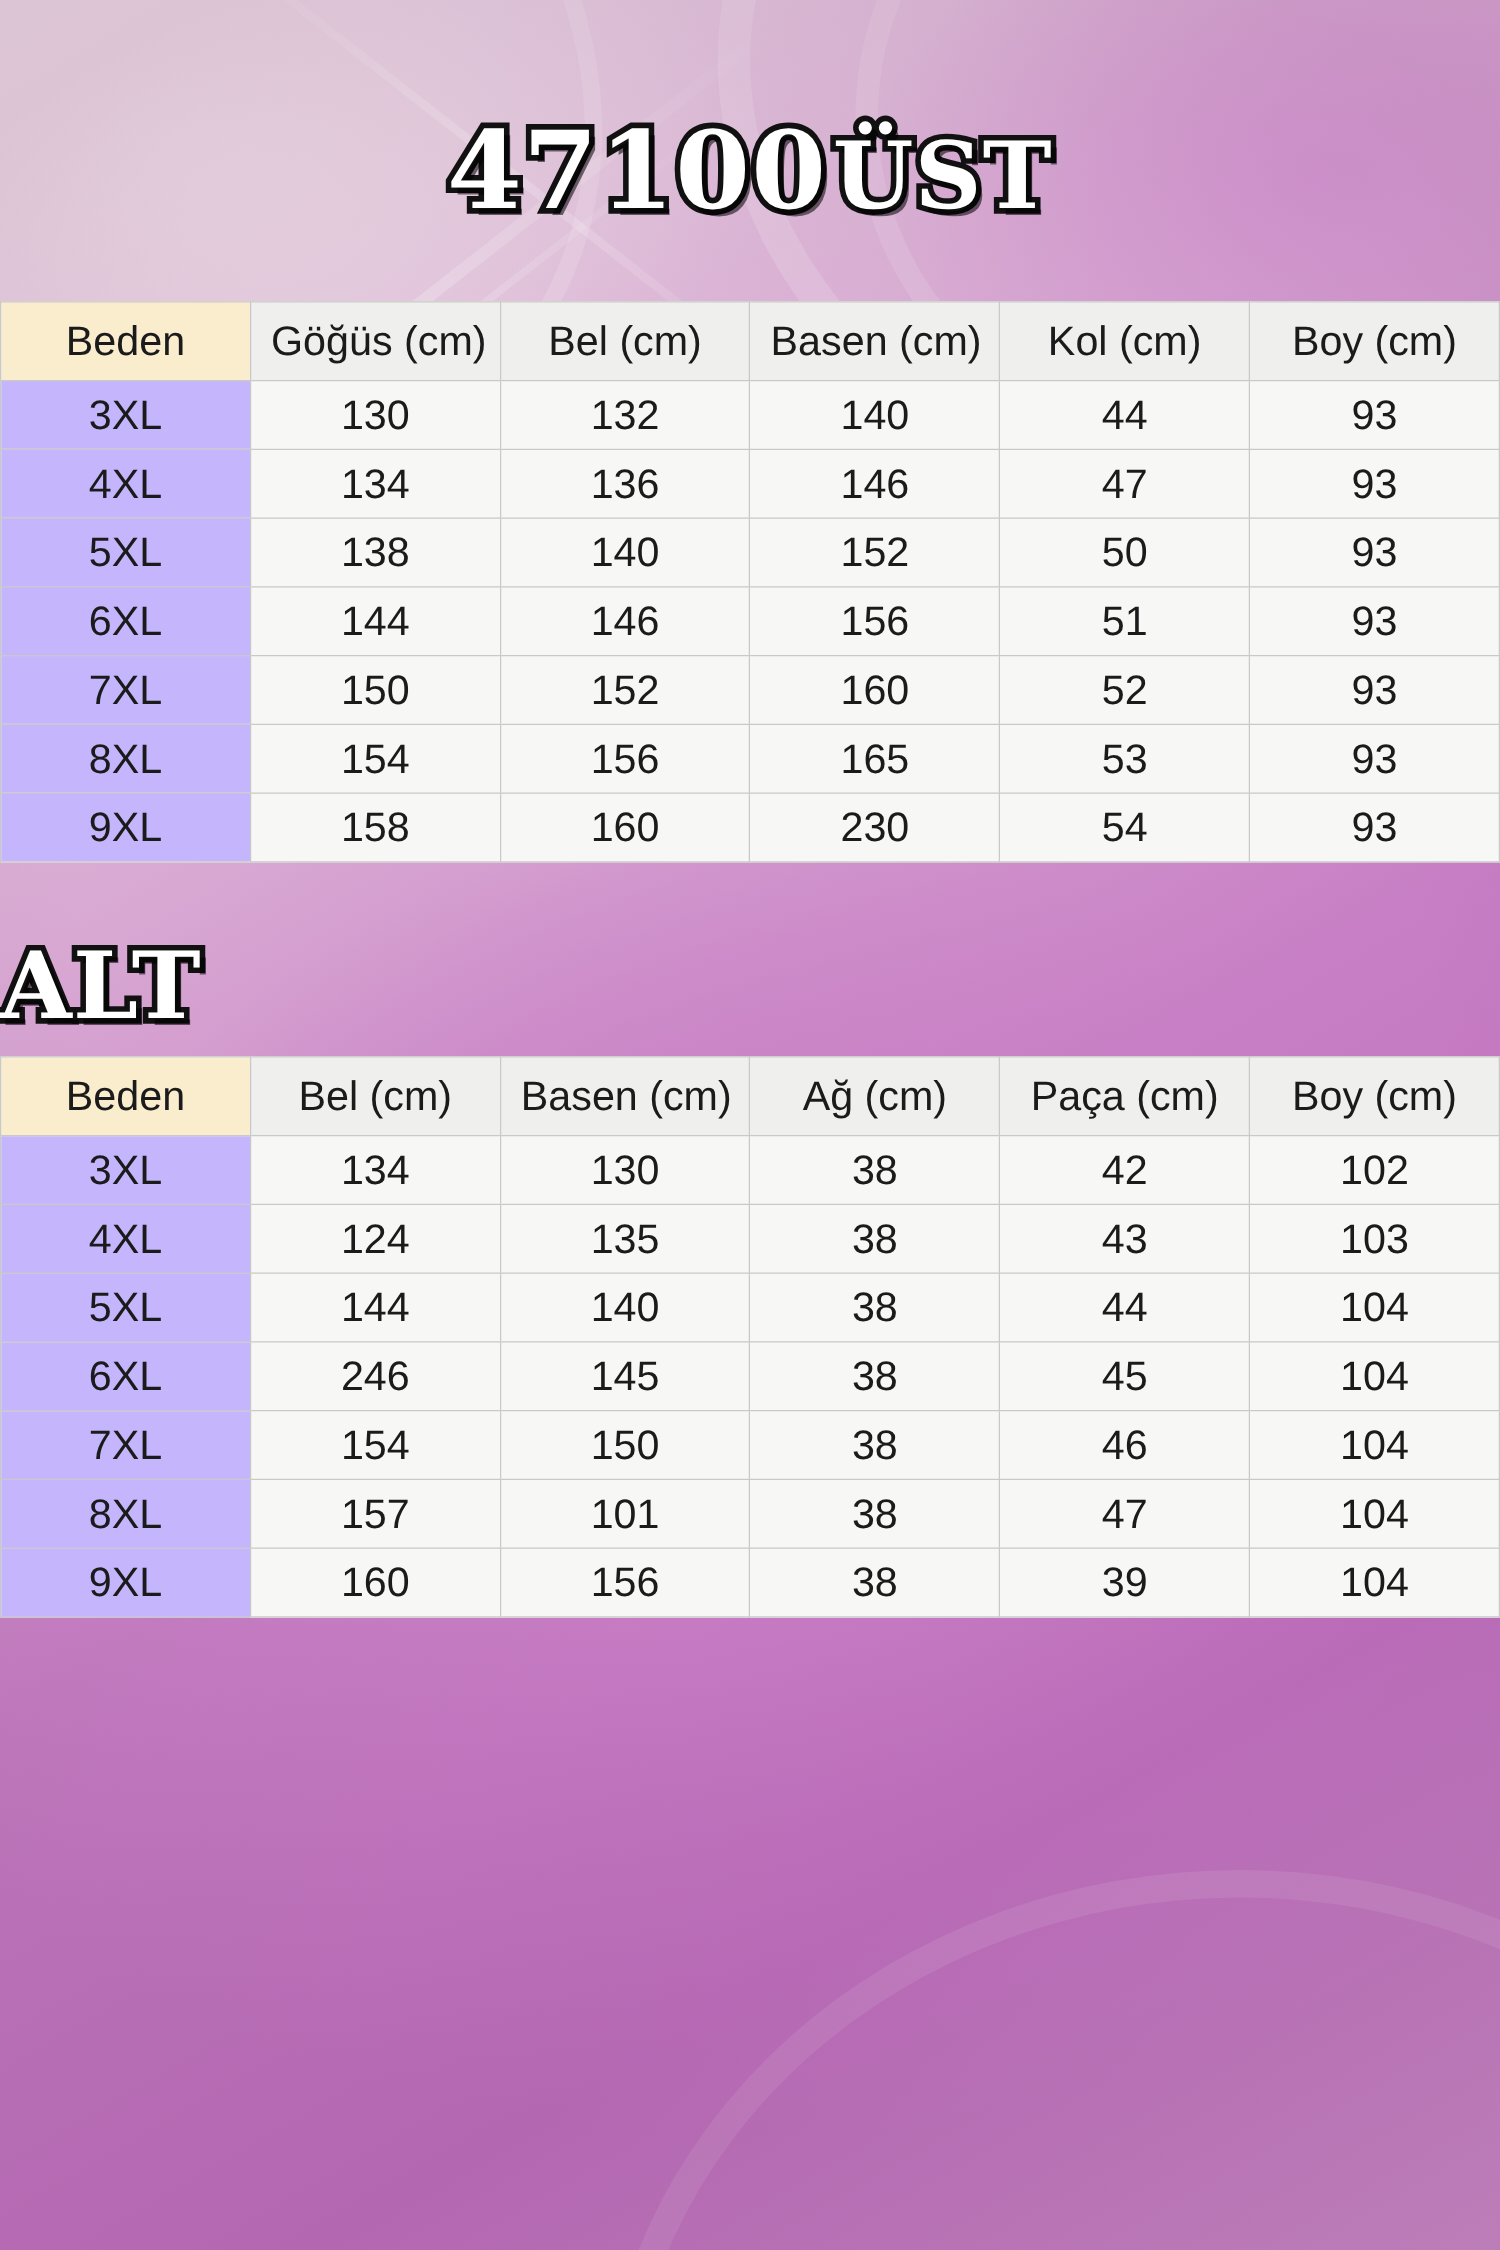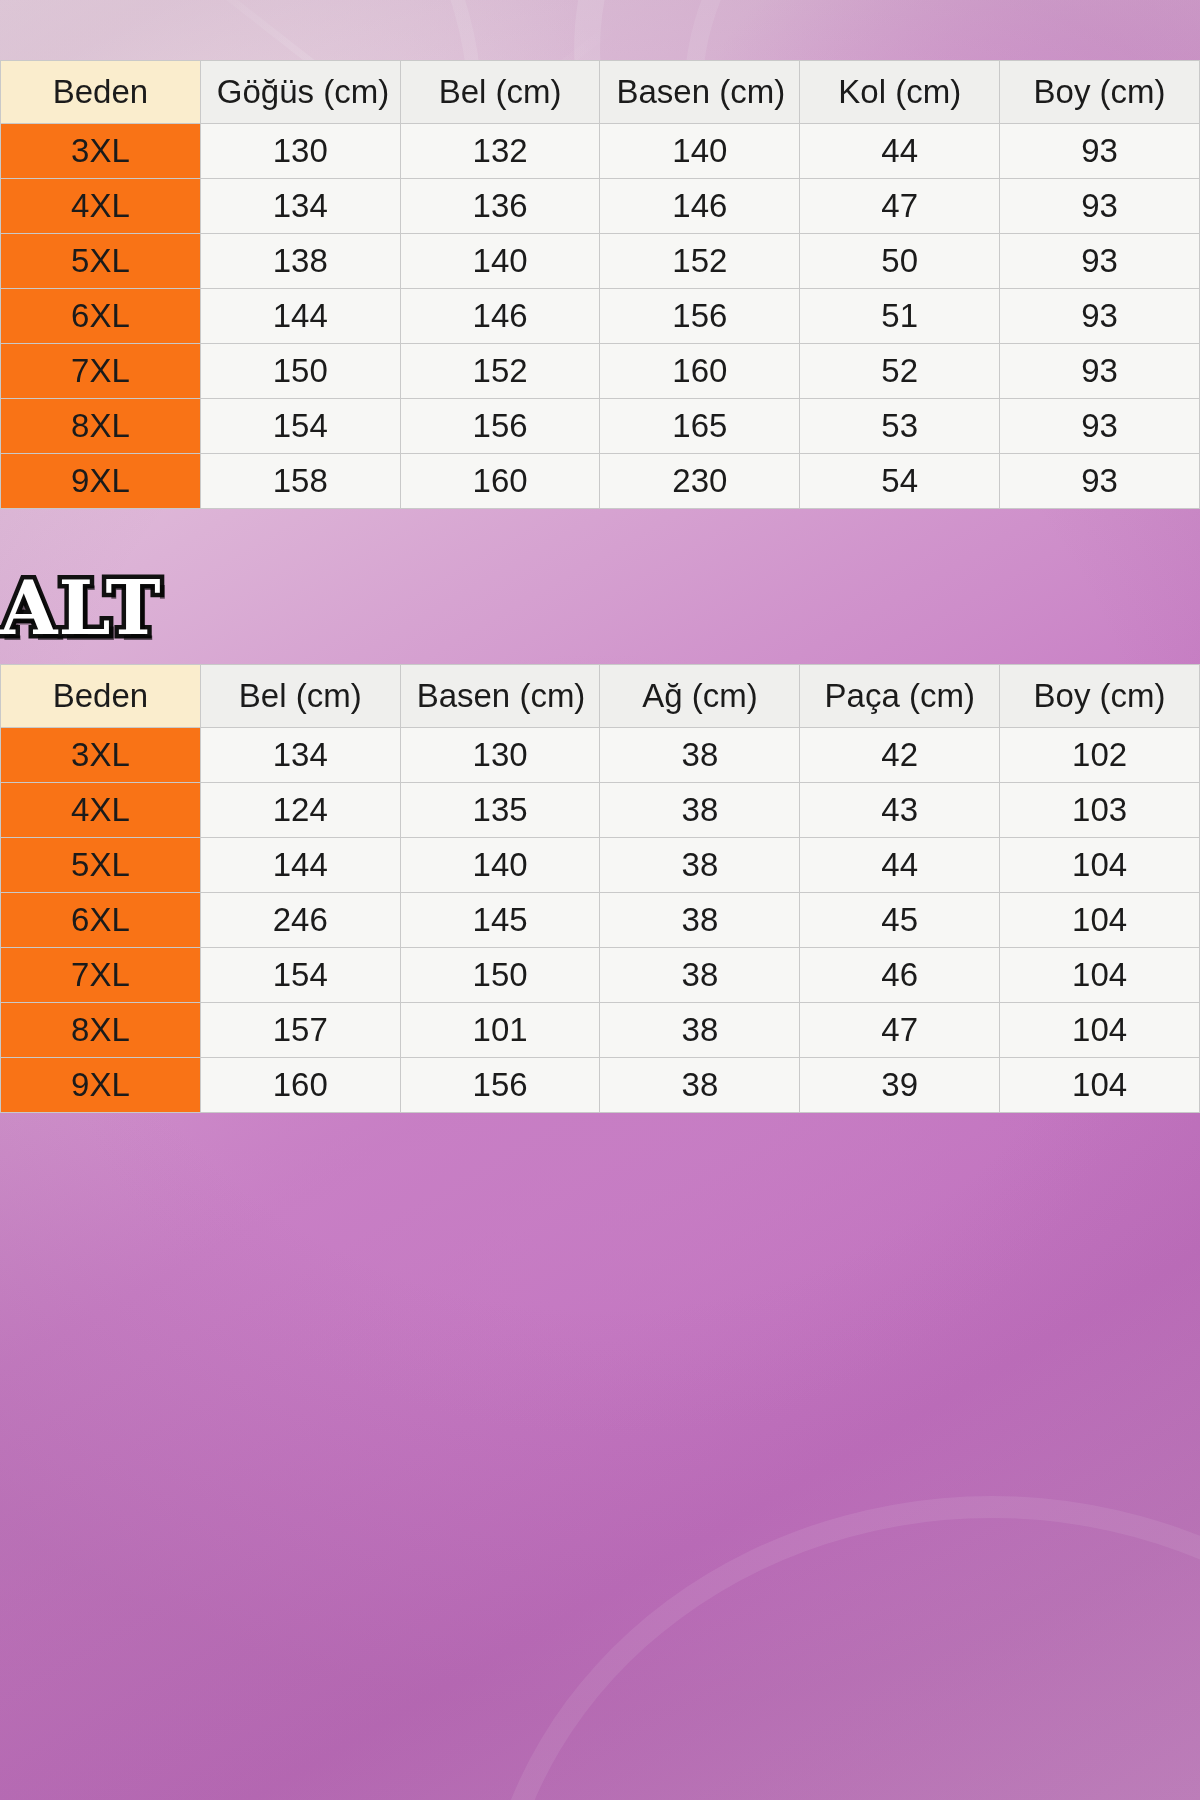--- a/index.html
+++ b/index.html
@@ -136,21 +136,21 @@
     padding: 12px 16px;
   }
   table.size-table th:first-child,
   table.size-table td:first-child {
     background: #faedcd;
   }
   table.size-table tbody td {
     background: #f7f7f5;
   }
   table.size-table tbody td:first-child {
-    background: #f97316;
+    background: #c4b5fd;
   }
   table.size-table tr td:nth-child(n+2) {
     background: #f7f7f5;
   }
 
   .t-upper { margin-top: 60px; }
   .t-lower { margin-top: 0; }
 
   .gap-band {
     height: 56px;
@@ -165,20 +165,24 @@
 <div class="bg-swoosh sw2"></div>
 <div class="bg-swoosh sw3"></div>
 <div class="bg-swoosh sw4"></div>
 <div class="diag d1"></div>
 <div class="diag d2"></div>
 <div class="diag d3"></div>
 <div class="vignette"></div>
 
 <div class="page">
 
+  <div class="title-block">
+    <div class="headline headline-code">47100</div>
+    <div class="headline headline-sub">ÜST</div>
+  </div>
 
   <div class="table-wrap t-upper">
     <table class="size-table">
       <thead>
         <tr>
           <th>Beden</th>
           <th>Göğüs (cm)</th>
           <th>Bel (cm)</th>
           <th>Basen (cm)</th>
           <th>Kol (cm)</th>

